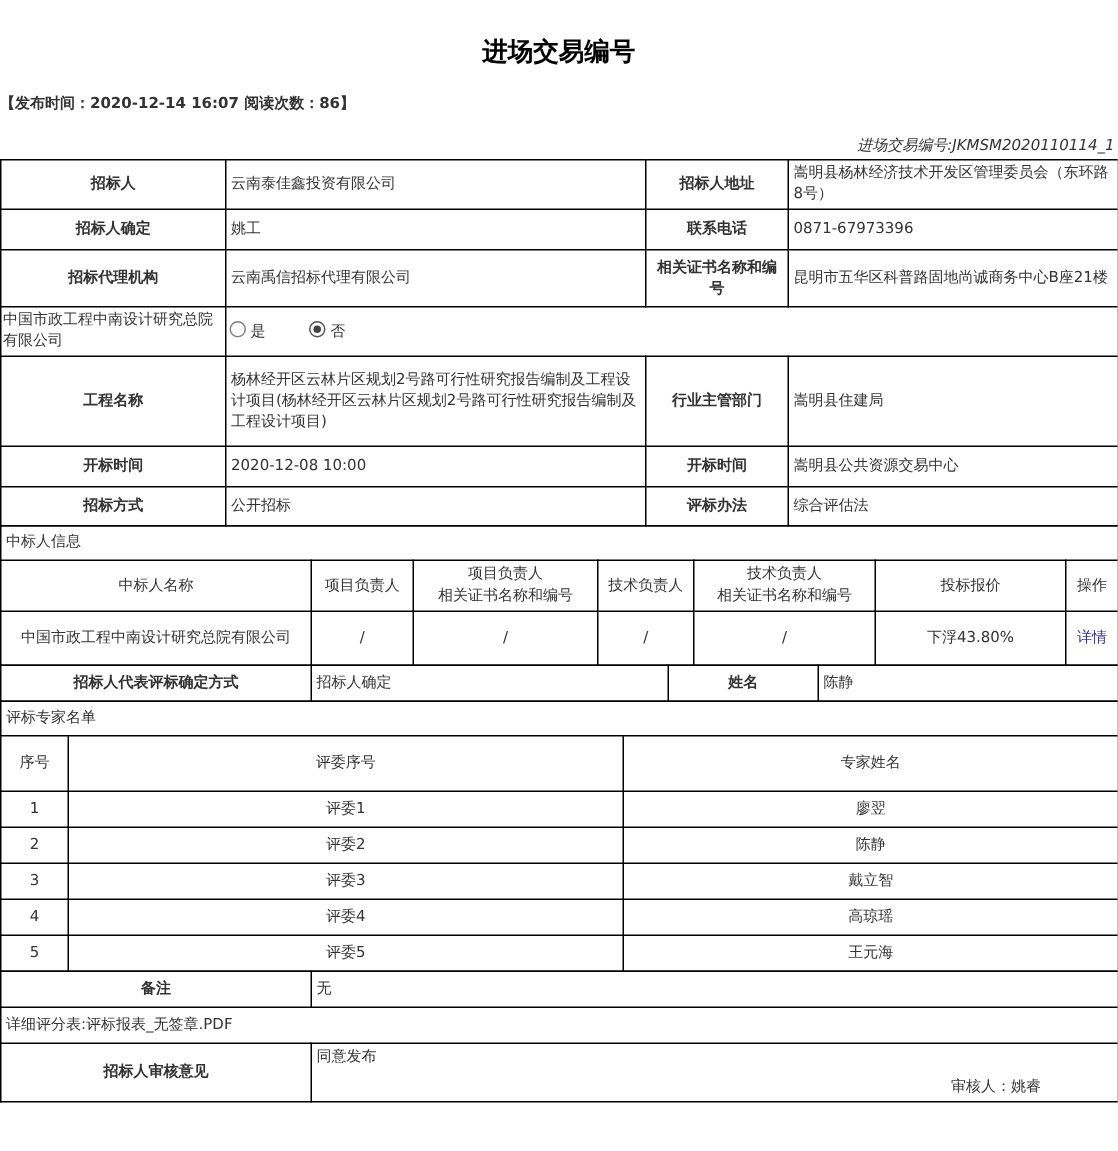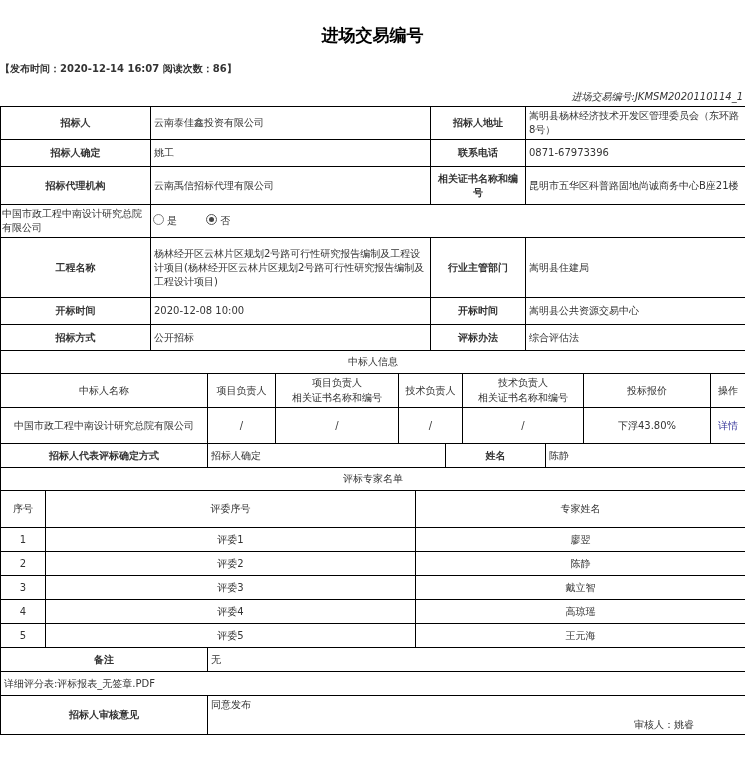--- a/index.html
+++ b/index.html
@@ -7,21 +7,21 @@
   .page{width:745px;box-sizing:border-box;padding-top:24px;}
   .title{text-align:center;font-size:17px;font-weight:bold;color:#000;line-height:22px;}
   .meta{text-align:left;font-size:10px;font-weight:bold;color:#333;margin-top:16px;}
   .tradeno{text-align:right;font-size:10px;color:#333;margin:14px 2px 2px 0;font-style:italic;}
   table{width:745px;border-collapse:collapse;table-layout:fixed;font-size:10px;color:#333;}
   table+table,.tbl-follow{margin-top:-1px;}
   td,th{border:1px solid #000;padding:2px 3px;line-height:1.4;font-weight:normal;word-break:break-all;}
   .lbl{text-align:center;font-weight:bold;}
   .val{text-align:left;}
   .ctr{text-align:center;}
-  .sec{text-align:center;height:18px;}
+  .sec{text-align:left;height:18px;}
   .link{color:#333399;cursor:pointer;}
   .radio{display:inline-block;width:9px;height:9px;border-radius:50%;border:1px solid #808080;background:#fdfdfd;vertical-align:-1px;margin-right:3px;position:relative;}
   .radio.checked{border-color:#555;}
   .radio.checked::after{content:"";position:absolute;left:2px;top:2px;width:5px;height:5px;border-radius:50%;background:#444;}
   .radio-group{padding-left:2px;}
   .radio-opt{margin-right:26px;}
   .review-cell{vertical-align:top;}
   .reviewer-line{text-align:right;padding-right:48px;margin-top:6px;}
   .h2line div{line-height:1.45;}
 </style>

